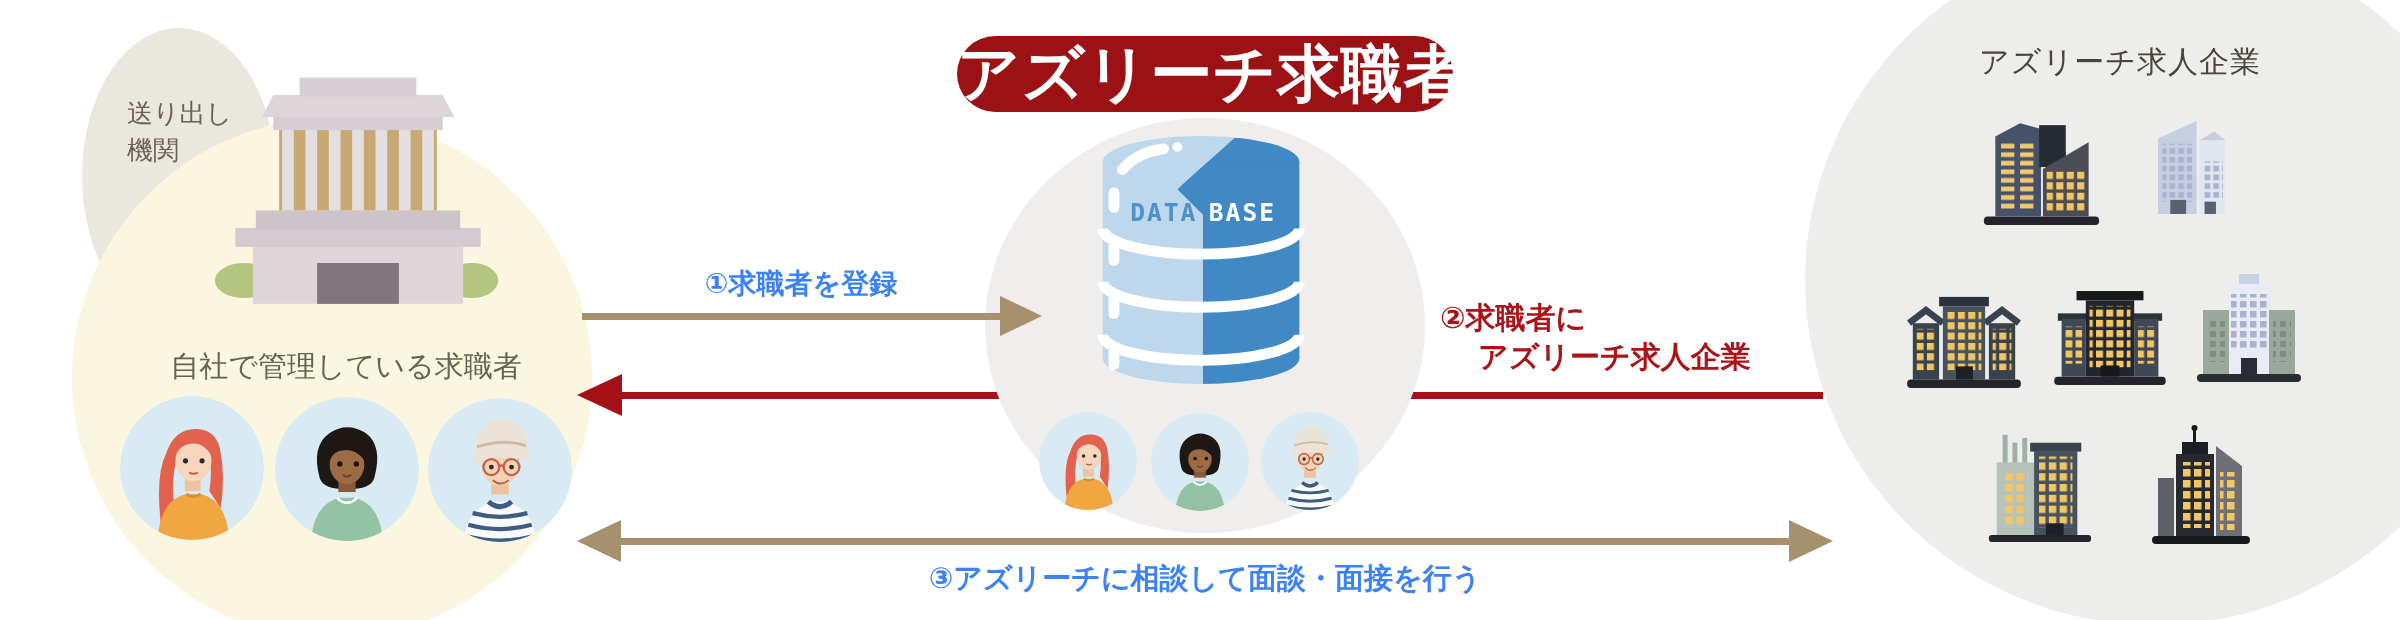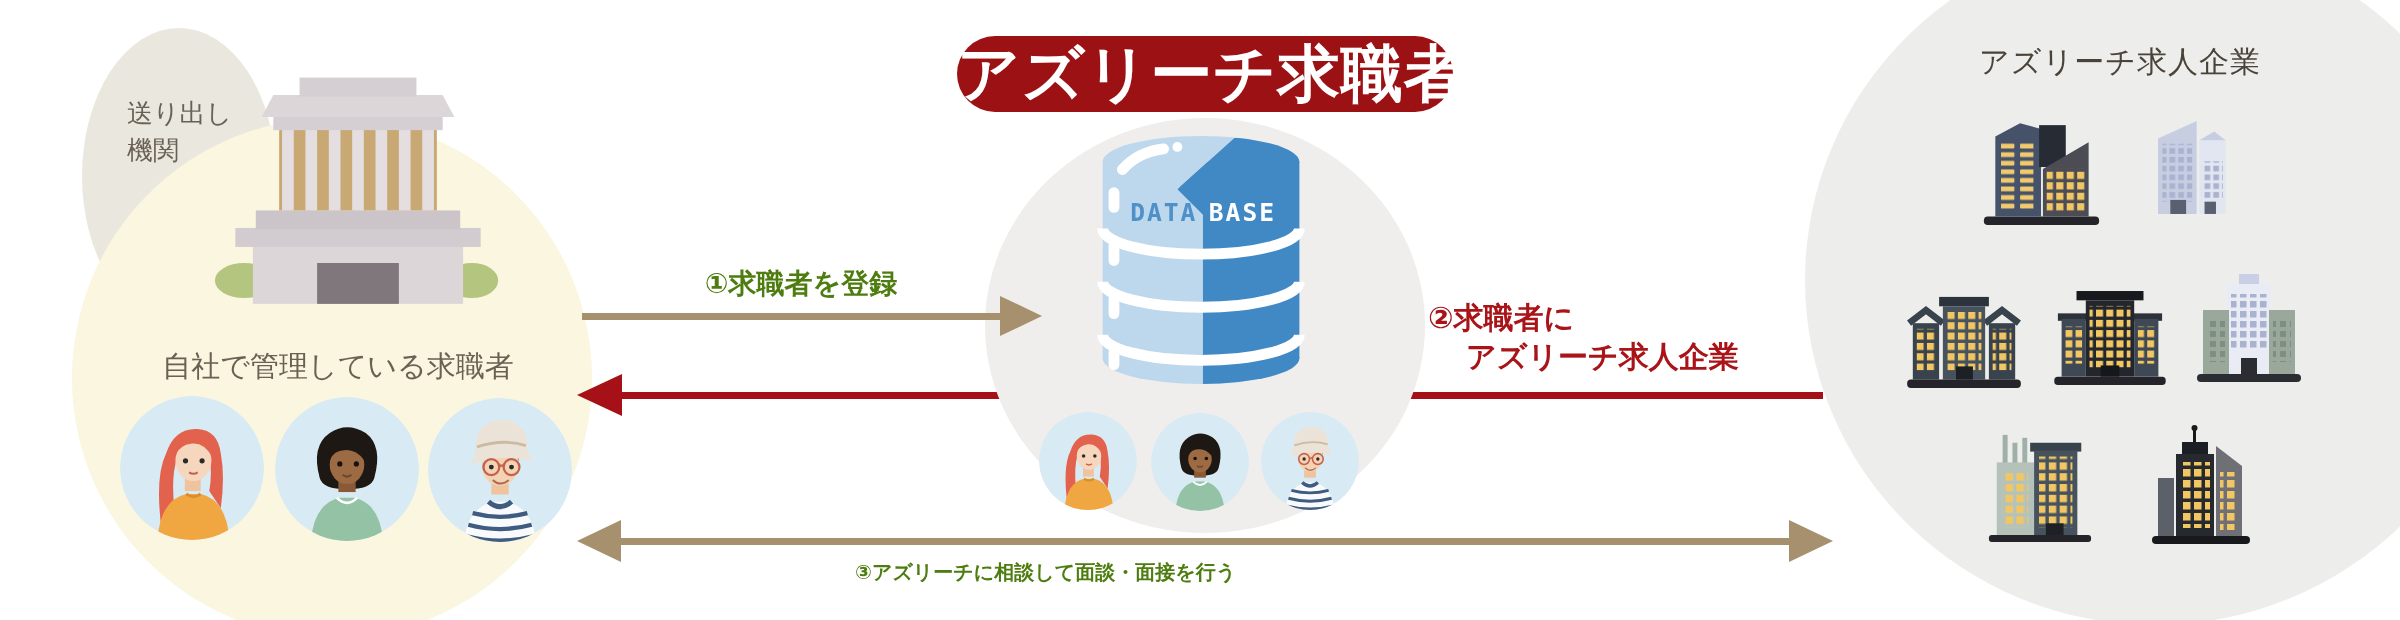--- a/index.html
+++ b/index.html
@@ -11,22 +11,22 @@
   .yellow{background:#faf6df;}
   .greyc{background:#efeeec;}
   .greyr{background:#ededeb;}
   .jp{color:#6a6155;}
   .line{background:#a7906d;height:7px;}
   .redline{background:#a51116;height:7px;}
   .head{width:0;height:0;}
   .head-right-tan{border-left:42px solid #a7906d;border-top:20px solid transparent;border-bottom:20px solid transparent;}
   .head-left-tan{border-right:44px solid #a7906d;border-top:21px solid transparent;border-bottom:21px solid transparent;}
   .head-left-red{border-right:45px solid #a51116;border-top:21px solid transparent;border-bottom:21px solid transparent;}
-  .flow-label{font-weight:bold;color:#4d7c0f;font-size:28px;white-space:nowrap;}
-  .flow-label.red{color:#a81418;font-size:30px;line-height:39px;}
+  .flow-label{font-weight:bold;color:#3b82f6;font-size:28px;white-space:nowrap;}
+  .flow-label.red{color:#a81418;font-size:30px;line-height:39px;margin-left:12px;}
   .badge{background:#9c1113;border-radius:38px;color:#ffffff;font-weight:bold;font-size:62px;
          text-align:center;line-height:76px;letter-spacing:1px;white-space:nowrap;}
   .orgtext{font-size:26px;line-height:37px;white-space:nowrap;}
   .grouptext{font-size:29px;text-align:center;white-space:nowrap;}
   .rtitle{font-size:30px;color:#4a4339;text-align:center;letter-spacing:1px;white-space:nowrap;}
   svg{display:block;}
 </style>
 </head>
 <body>
 
@@ -257,21 +257,21 @@
 
   <div class="abs head head-left-tan" style="left:577px;top:520px;z-index:5;"></div>
   <div class="abs line" style="left:615px;top:538px;width:1180px;z-index:5;"></div>
   <div class="abs head" style="left:1789px;top:520px;z-index:5;border-right:0;border-left:44px solid #a7906d;border-top:21px solid transparent;border-bottom:21px solid transparent;"></div>
 
   <div class="abs flow-label" style="left:636px;top:265px;width:330px;text-align:center;z-index:5;">①求職者を登録</div>
   <div class="abs" style="left:1428px;top:298px;z-index:5;">
     <div class="flow-label red">②求職者に</div>
     <div class="flow-label red" style="padding-left:38px;">アズリーチ求人企業</div>
   </div>
-  <div class="abs flow-label" style="left:855px;top:559px;width:700px;text-align:left;font-size:20px;z-index:5;">③アズリーチに相談して面談・面接を行う</div>
+  <div class="abs flow-label" style="left:855px;top:559px;width:700px;text-align:center;font-size:29px;z-index:5;">③アズリーチに相談して面談・面接を行う</div>
 
   <div class="abs badge" style="left:957px;top:36px;width:496px;height:76px;z-index:6;">アズリーチ求職者情報</div>
 
   <svg class="abs" viewBox="0 0 240 266" style="left:1083px;top:130px;width:236px;height:262px;z-index:5;">
       <use href="#db"></use>
     </svg>
 
   <svg class="abs" viewBox="0 0 100 100" style="left:1039px;top:412px;width:98px;height:98px;z-index:5;">
       <use href="#av-w"></use>
     </svg>
@@ -284,21 +284,21 @@
 
   <svg class="abs" viewBox="0 0 200 156" style="left:212px;top:76px;width:292px;height:228px;z-index:4;">
       <use href="#gov"></use>
     </svg>
 
   <div class="abs jp orgtext" style="left:127px;top:95px;z-index:5;">
     <div>送り出し</div>
     <div>機関</div>
   </div>
 
-  <div class="abs jp grouptext" style="left:68px;top:347px;width:540px;z-index:5;">自社で管理している求職者</div>
+  <div class="abs jp grouptext" style="left:76px;top:347px;width:540px;z-index:5;">自社で管理している求職者</div>
 
   <svg class="abs" viewBox="0 0 100 100" style="left:120px;top:396px;width:144px;height:144px;z-index:4;">
       <use href="#av-w"></use>
     </svg>
   <svg class="abs" viewBox="0 0 100 100" style="left:275px;top:397px;width:144px;height:144px;z-index:4;">
       <use href="#av-m"></use>
     </svg>
   <svg class="abs" viewBox="0 0 100 100" style="left:428px;top:398px;width:144px;height:144px;z-index:4;">
       <use href="#av-h"></use>
     </svg>

